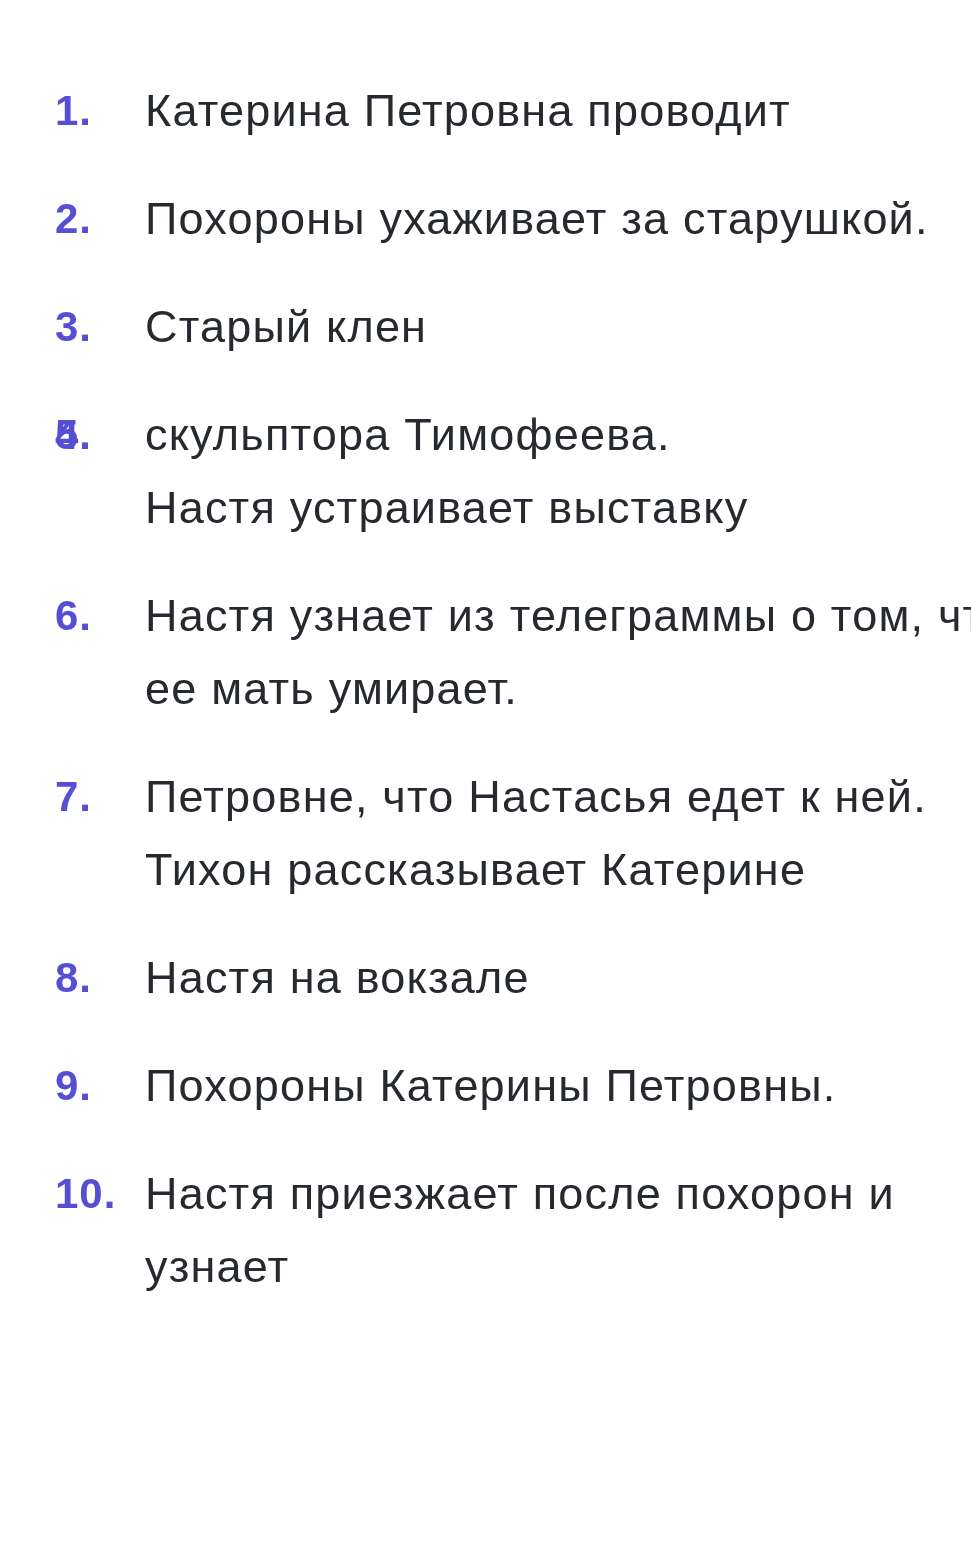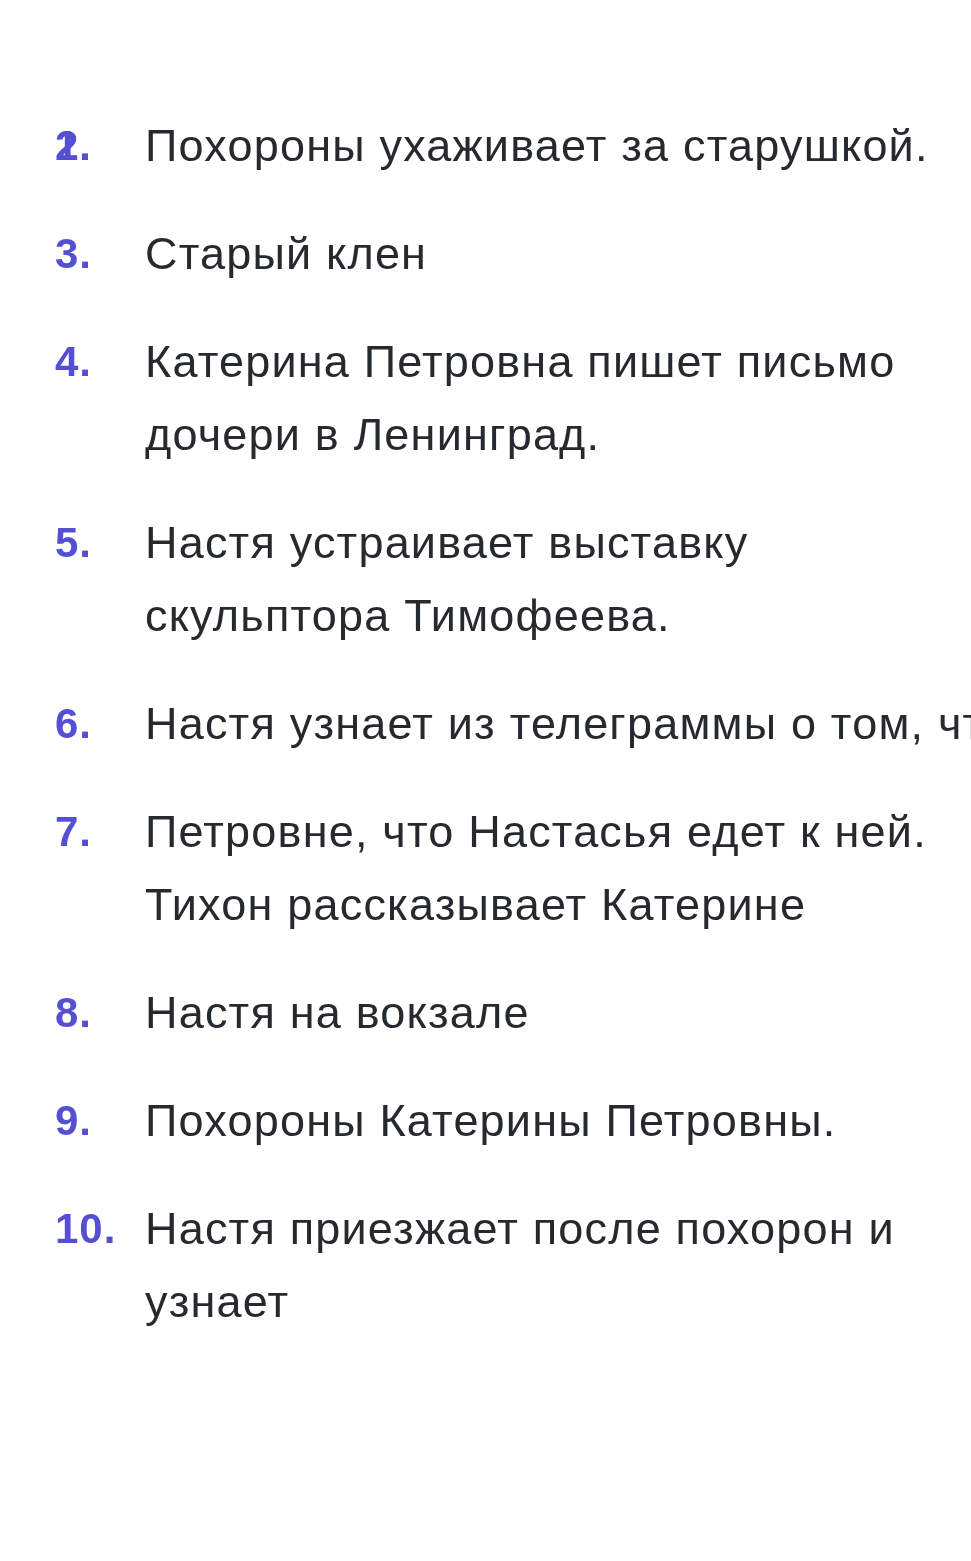--- a/index.html
+++ b/index.html
@@ -50,57 +50,55 @@
 </style>
 </head>
 <body>
 
 <div class="page">
   <div class="list">
 
     <div class="item">
       <span class="num">1.</span>
       <div class="text">
+        <div class="line">Катерина Петровна проводит</div>
       </div>
     </div>
 
     <div class="item">
       <span class="num">2.</span>
       <div class="text">
         <div class="line">Похороны ухаживает за старушкой.</div>
       </div>
     </div>
 
     <div class="item">
       <span class="num">3.</span>
       <div class="text">
         <div class="line">Старый клен</div>
       </div>
     </div>
 
     <div class="item">
       <span class="num">4.</span>
-      <div class="text">
-        <div class="line">Катерина Петровна пишет письмо</div>
-        <div class="line">дочери в Ленинград.</div>
-      </div>
     </div>
 
     <div class="item">
       <span class="num">5.</span>
       <div class="text">
+        <div class="line">скульптора Тимофеева.</div>
         <div class="line">Настя устраивает выставку</div>
-        <div class="line">скульптора Тимофеева.</div>
       </div>
     </div>
 
     <div class="item">
       <span class="num">6.</span>
       <div class="text">
         <div class="line">Настя узнает из телеграммы о том, что</div>
+        <div class="line">ее мать умирает.</div>
       </div>
     </div>
 
     <div class="item">
       <span class="num">7.</span>
       <div class="text">
         <div class="line">Петровне, что Настасья едет к ней.</div>
         <div class="line">Тихон рассказывает Катерине</div>
       </div>
     </div>

